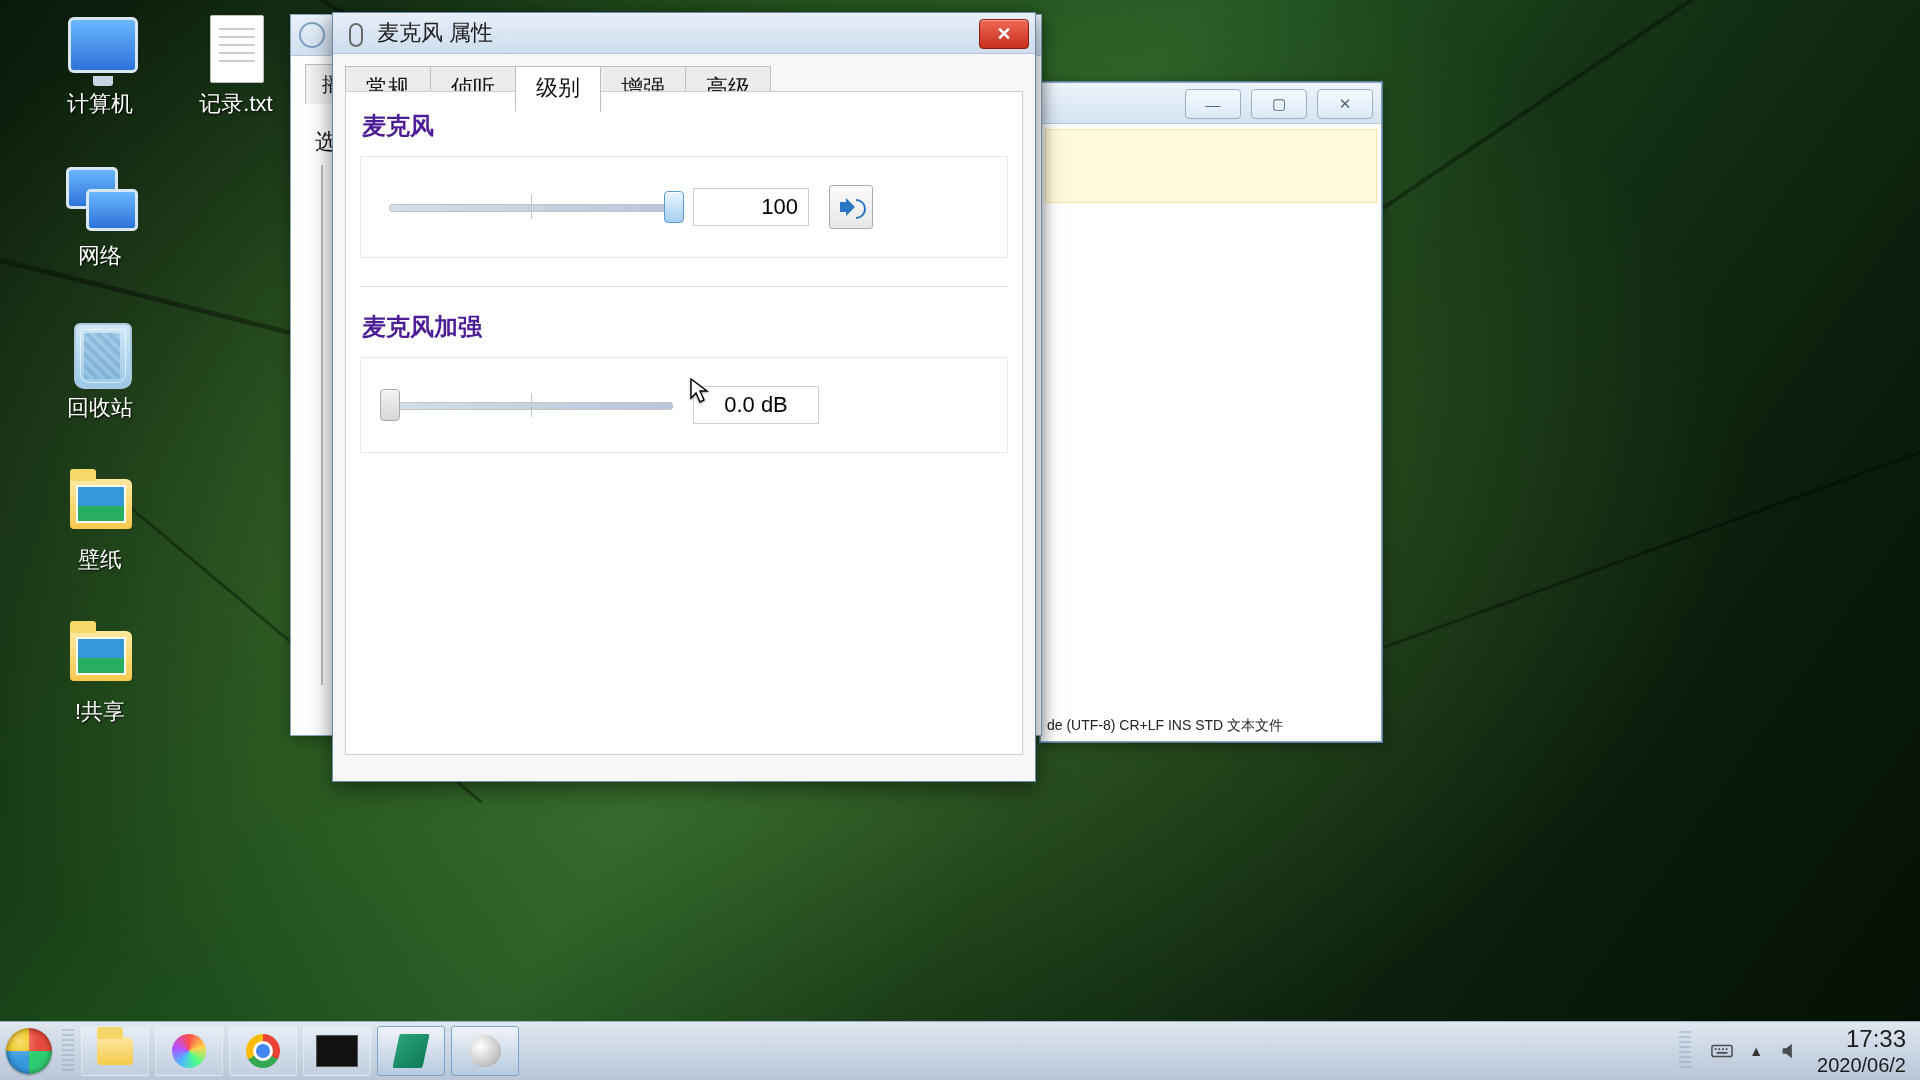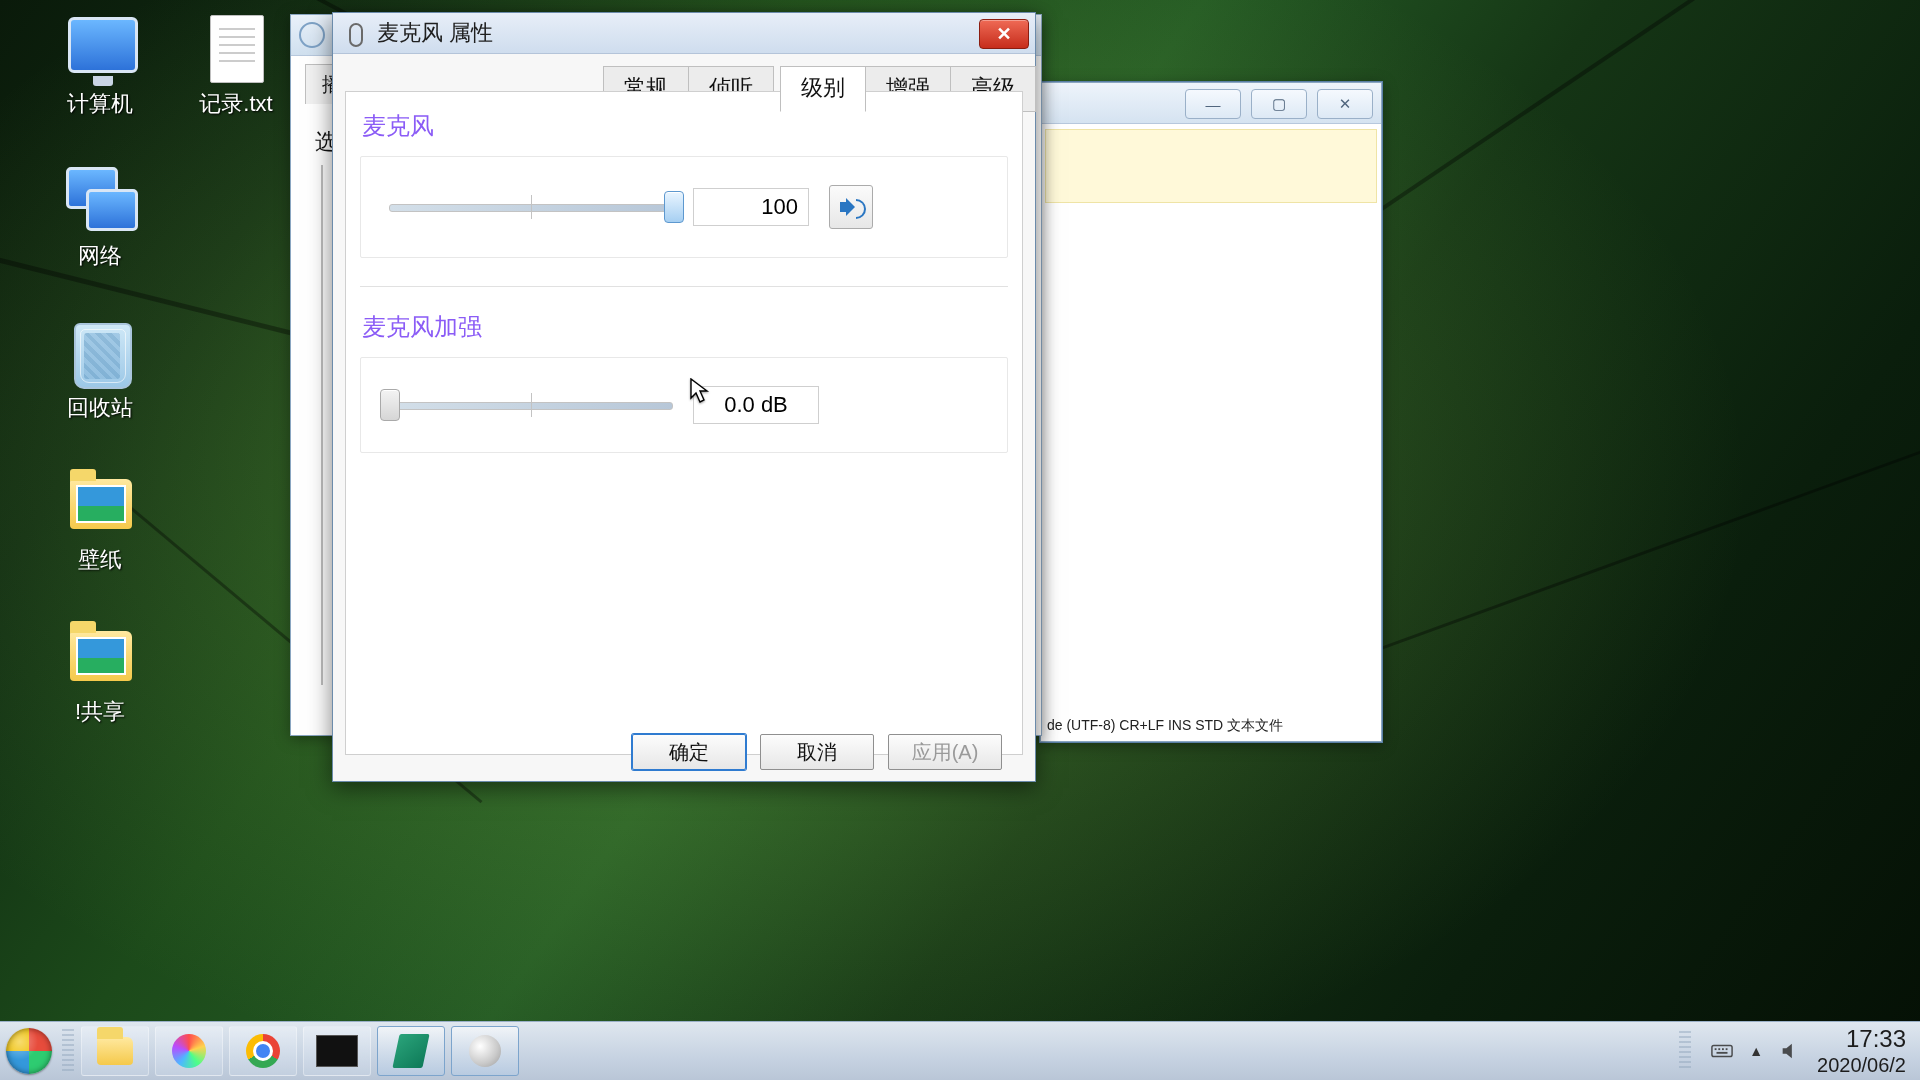--- a/index.html
+++ b/index.html
@@ -54,27 +54,27 @@
   .sndwin .tabrow{margin-top:8px;padding-left:14px;display:flex;gap:1px;}
   .sndwin .tab{padding:6px 16px;border:1px solid #bfbfbf;border-bottom:none;background:#f1f1f1;font-size:20px;color:#111;}
   .sndwin .label{position:absolute;left:24px;top:112px;font-size:22px;color:#111;}
   .sndwin .listbox{position:absolute;left:30px;top:150px;width:6px;height:520px;border-left:2px solid #bfbfbf;}
   
   .propwin{position:absolute;left:332px;top:12px;width:702px;height:768px;background:#f7f7f7;border:1px solid #6b8bab;box-shadow:0 6px 22px rgba(0,0,0,.5);}
   .propwin .ptitle{height:40px;background:linear-gradient(#e7eef8,#cfddee);border-bottom:1px solid #b4c4d9;display:flex;align-items:center;padding-left:10px;font-size:22px;color:#202020;position:relative;}
   .propwin .picon{width:24px;height:24px;margin-right:10px;position:relative;}
   .propwin .picon::before{content:"";position:absolute;width:10px;height:20px;left:6px;top:2px;border:2px solid #6a6a6a;border-radius:10px;}
   .propwin .closebtn{position:absolute;right:6px;top:6px;width:48px;height:28px;border-radius:4px;background:linear-gradient(#ef6a55,#c62d1c);border:1px solid #8b1d10;box-shadow:inset 0 1px 0 rgba(255,255,255,.35);color:#fff;display:flex;align-items:center;justify-content:center;font-size:18px;font-weight:bold;}
-  .propwin .tabstrip{margin:12px 0 0 12px;display:flex;justify-content:flex-end;}
+  .propwin .tabstrip{margin:12px 0 0 12px;display:flex;}
   .propwin .ptab{padding:6px 20px 8px;border:1px solid #bfbfbf;background:#ececec;font-size:22px;color:#111;margin-right:-1px;position:relative;}
-  .propwin .ptab.active{background:#fff;border-bottom-color:#fff;z-index:2;margin-left:7px;}
+  .propwin .ptab.active{background:#fff;border-bottom-color:#fff;z-index:2;}
   .propwin .panel{position:absolute;left:12px;right:12px;top:78px;bottom:26px;background:#fff;border:1px solid #cfcfcf;}
   
   .group{position:relative;margin:18px 14px 0 14px;}
-  .group .gtitle{font-size:24px;color:#8b5cf6;margin:16px 0 14px 2px;}
+  .group .gtitle{font-size:24px;color:#4c1d95;margin:16px 0 14px 2px;font-weight:bold;}
   .group .gbody{border:1px solid #e8e8e8;border-radius:2px;padding:28px 18px 28px 28px;display:flex;align-items:center;gap:20px;}
   
   .slider{position:relative;width:284px;height:24px;}
   .slider .track{position:absolute;left:0;right:0;top:9px;height:6px;border-radius:3px;background:linear-gradient(to right,#d3dfe9,#b7c7d8);border:1px solid #c3c3c3;}
   .slider .tick{position:absolute;top:0;bottom:0;width:1px;background:#c3c3c3;left:50%;}
   .slider .thumb{position:absolute;top:-4px;width:18px;height:30px;margin-left:-9px;border-radius:4px;background:linear-gradient(#e9f5ff,#a6cff2);border:1px solid #5d98cf;box-shadow:inset 0 1px 0 #fff;}
   .slider.gray .thumb{background:linear-gradient(#f3f3f3,#d6d6d6);border-color:#a9a9a9;}
   .valbox{width:94px;height:36px;border:1px solid #cfcfcf;display:flex;align-items:center;justify-content:flex-end;padding:0 10px;font-size:22px;font-variant-numeric:tabular-nums;}
   .valbox.w2{width:104px;justify-content:center;}
   .mutebtn{width:42px;height:42px;border:1px solid #ababab;border-radius:3px;background:linear-gradient(#fbfbfb,#e7e7e7);display:flex;align-items:center;justify-content:center;}
@@ -228,25 +228,20 @@
         <div class="gbody">
           <div class="slider gray">
             <div class="track"></div>
             <div class="tick"></div>
             <div class="thumb" style="left:0%"></div>
           </div>
           <div class="valbox w2">0.0 dB</div>
         </div>
       </div>
 
-      <div class="dlgbtns">
-        <div class="dlgbtn primary">确定</div>
-        <div class="dlgbtn">取消</div>
-        <div class="dlgbtn disabled">应用(A)</div>
-      </div>
     </div>
   </div>
 
   <div class="cursor">
     <svg viewBox="0 0 20 26">
         <path d="M1 1 L1 20 L6 15 L10 24 L14 22 L10 13 L17 13 Z" fill="#fff" stroke="#000" stroke-width="1.4"></path>
       </svg>
   </div>
 
   <div class="taskbar">

